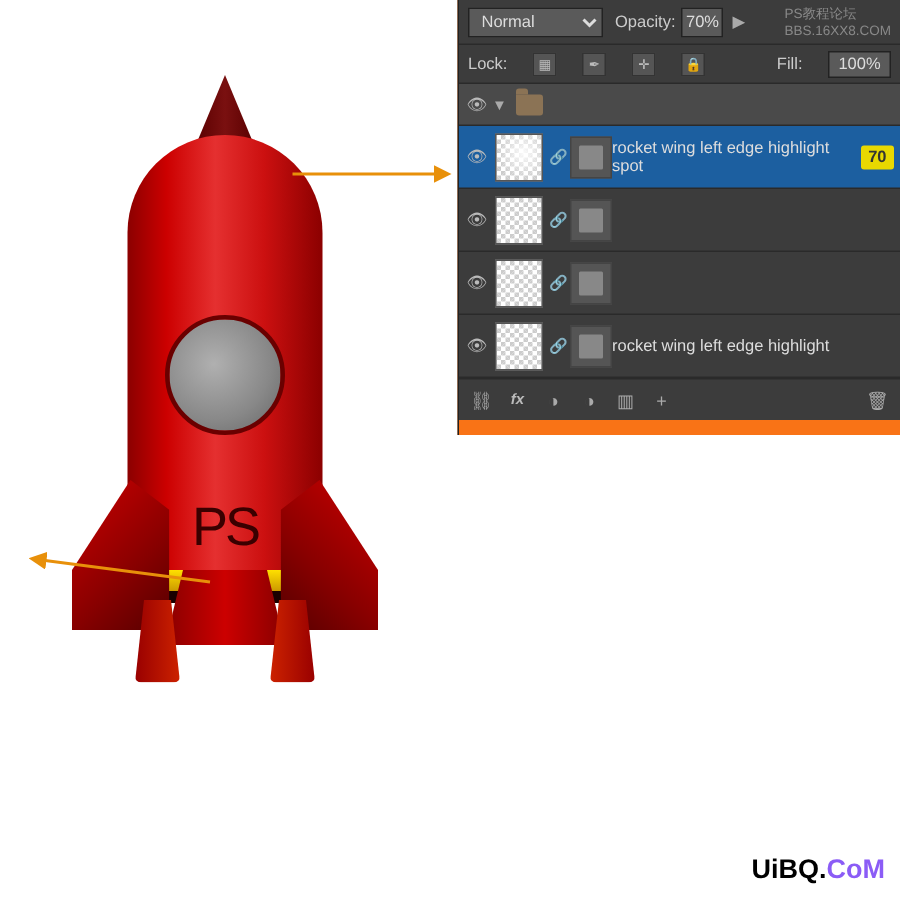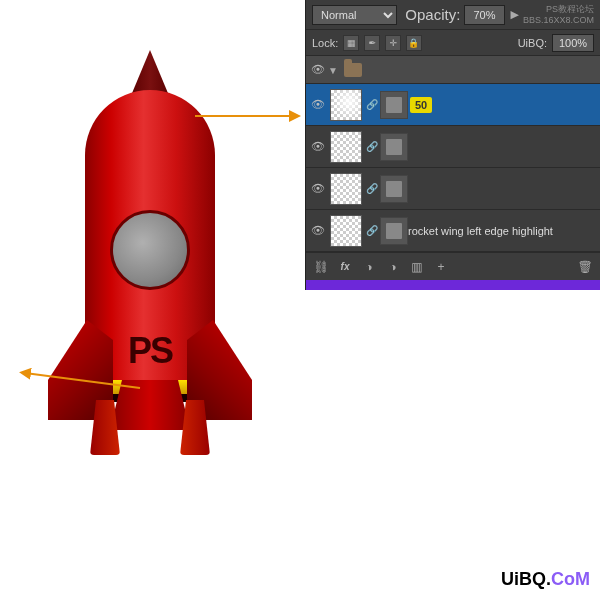--- a/index.html
+++ b/index.html
@@ -20,21 +20,21 @@
       height: 600px;
       background: #ffffff;
     }
 
     
     .ps-panel {
       position: absolute;
       right: 0; top: 0;
       width: 295px;
       height: 290px;
-      background: #6d28d9;
+      background: #f97316;
       border-left: 1px solid #222;
     }
 
     
     .panel-top-bar {
       display: flex;
       align-items: center;
       padding: 4px 6px;
       gap: 4px;
       background: #3c3c3c;
@@ -48,46 +48,46 @@
       color: #ddd;
       font-size: 11px;
       padding: 1px 4px;
       width: 90px;
       height: 20px;
       cursor: pointer;
     }
 
     .opacity-label {
       color: #ccc;
-      font-size: 15px;
+      font-size: 11px;
       margin-left: 4px;
     }
 
     .opacity-value {
       color: #ccc;
       font-size: 11px;
       background: #5a5a5a;
       border: 1px solid #222;
       padding: 1px 4px;
-      width: 42px;
+      width: 28px;
       height: 20px;
     }
 
     .ps-logo {
       color: #aaa;
       font-size: 10px;
       margin-left: auto;
     }
 
     
     .panel-lock-bar {
       display: flex;
       align-items: center;
       padding: 3px 6px;
-      gap: 5px;
+      gap: 17px;
       background: #3c3c3c;
       border-bottom: 1px solid #2a2a2a;
       height: 26px;
     }
 
     .lock-label {
       color: #ccc;
       font-size: 11px;
     }
 
@@ -307,21 +307,21 @@
     }
 
     
     .rocket-text {
       position: absolute;
       left: 50%;
       transform: translateX(-50%);
       top: 300px;
       color: #3a0000;
       font-size: 36px;
-      font-weight: 700;
+      font-weight: 400;
       font-family: 'Arial Black', Arial, sans-serif;
       letter-spacing: -2px;
       text-align: center;
       width: 80px;
     }
 
     
     .rocket-band {
       position: absolute;
       left: 50%;
@@ -484,53 +484,54 @@
 
 <div class="ps-panel">
 
   <div class="panel-top-bar">
     <select class="blend-select">
       <option>Normal</option>
     </select>
     <span class="opacity-label">Opacity:</span>
     <div class="opacity-value" style="display:flex;align-items:center;justify-content:center;cursor:ew-resize;color:#ddd;font-size:11px;">70%</div>
     <span style="color:#aaa;font-size:11px;margin-left:2px;">▶</span>
-    <div class="ps-logo" style="font-size:9px;color:#888;text-align:right;line-height:1.2;">
+    <div class="ps-logo" style="font-size:9px;color:#888;line-height:1.2;">
       PS教程论坛<br>BBS.16XX8.COM
     </div>
   </div>
 
   <div class="panel-lock-bar">
     <span class="lock-label">Lock:</span>
     <div class="lock-icon">▦</div>
     <div class="lock-icon">✒</div>
     <div class="lock-icon">✛</div>
     <div class="lock-icon">🔒</div>
-    <span class="fill-label">UiBQ:</span>
+    <span class="fill-label">Fill:</span>
     <div class="fill-value" style="display:flex;align-items:center;justify-content:center;cursor:ew-resize;color:#ddd;font-size:11px;">100%</div>
   </div>
 
   <div class="layer-group-row">
     <div class="eye-icon">👁</div>
     <div class="triangle-icon">▼</div>
     <div class="folder-icon"></div>
   </div>
 
   <div class="layer-row active">
     <div class="eye-icon">👁</div>
     <div class="layer-thumbnail">
       <div class="thumb-checker"></div>
 
       <div style="position:absolute;inset:0;background:radial-gradient(ellipse at 60% 40%, rgba(255,255,255,0.9) 0%, transparent 70%);"></div>
     </div>
     <div class="link-icon">🔗</div>
     <div class="layer-mask-thumb">
       <div class="mask-inner"></div>
     </div>
-    <div class="opacity-badge">50</div>
+    <span class="layer-name">rocket wing left edge  highlight spot</span>
+    <div class="opacity-badge">70</div>
   </div>
 
   <div class="layer-row">
     <div class="eye-icon">👁</div>
     <div class="layer-thumbnail">
       <div class="thumb-checker"></div>
     </div>
     <div class="link-icon">🔗</div>
     <div class="layer-mask-thumb">
       <div class="mask-inner"></div>

